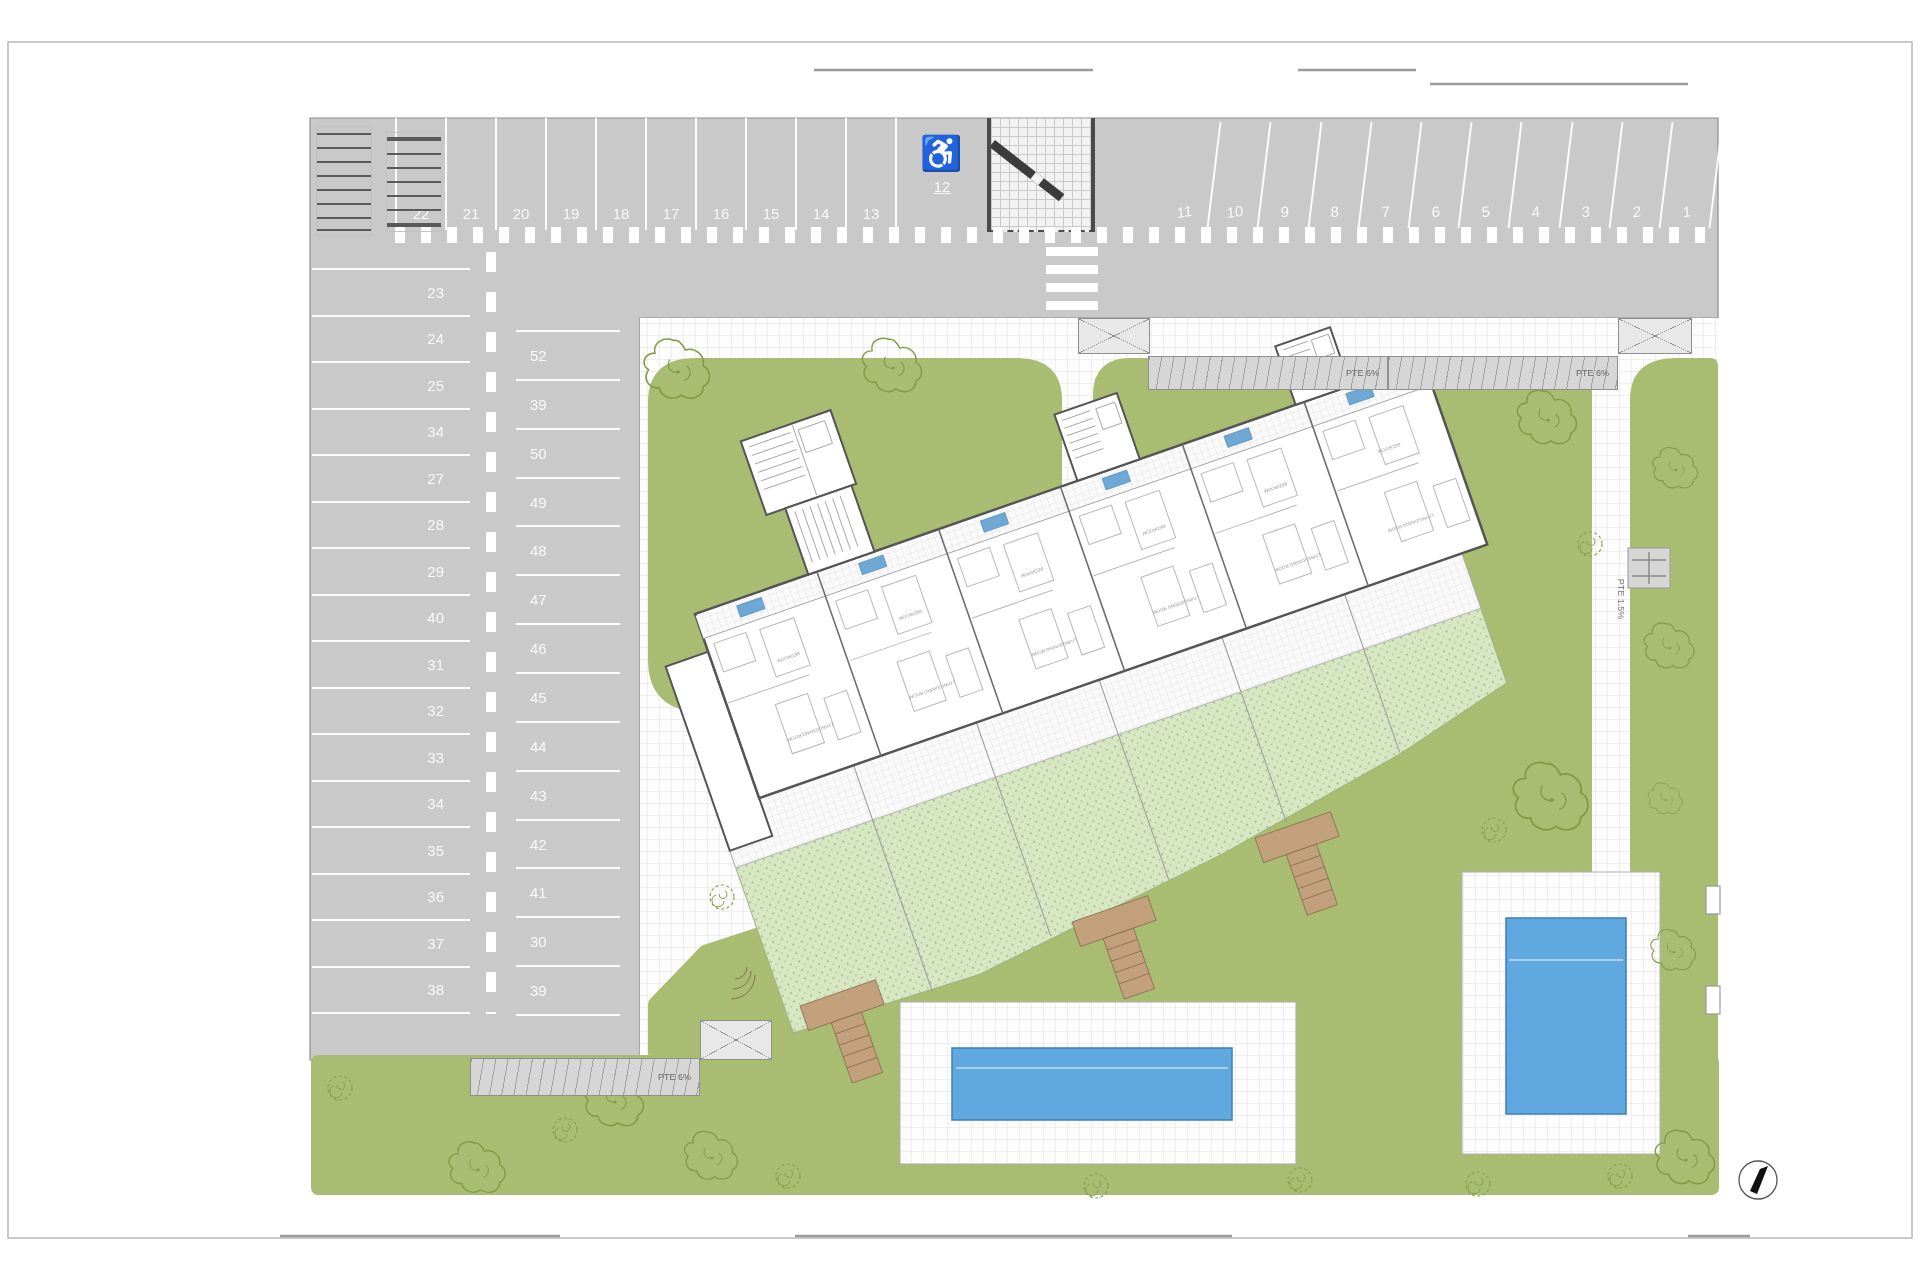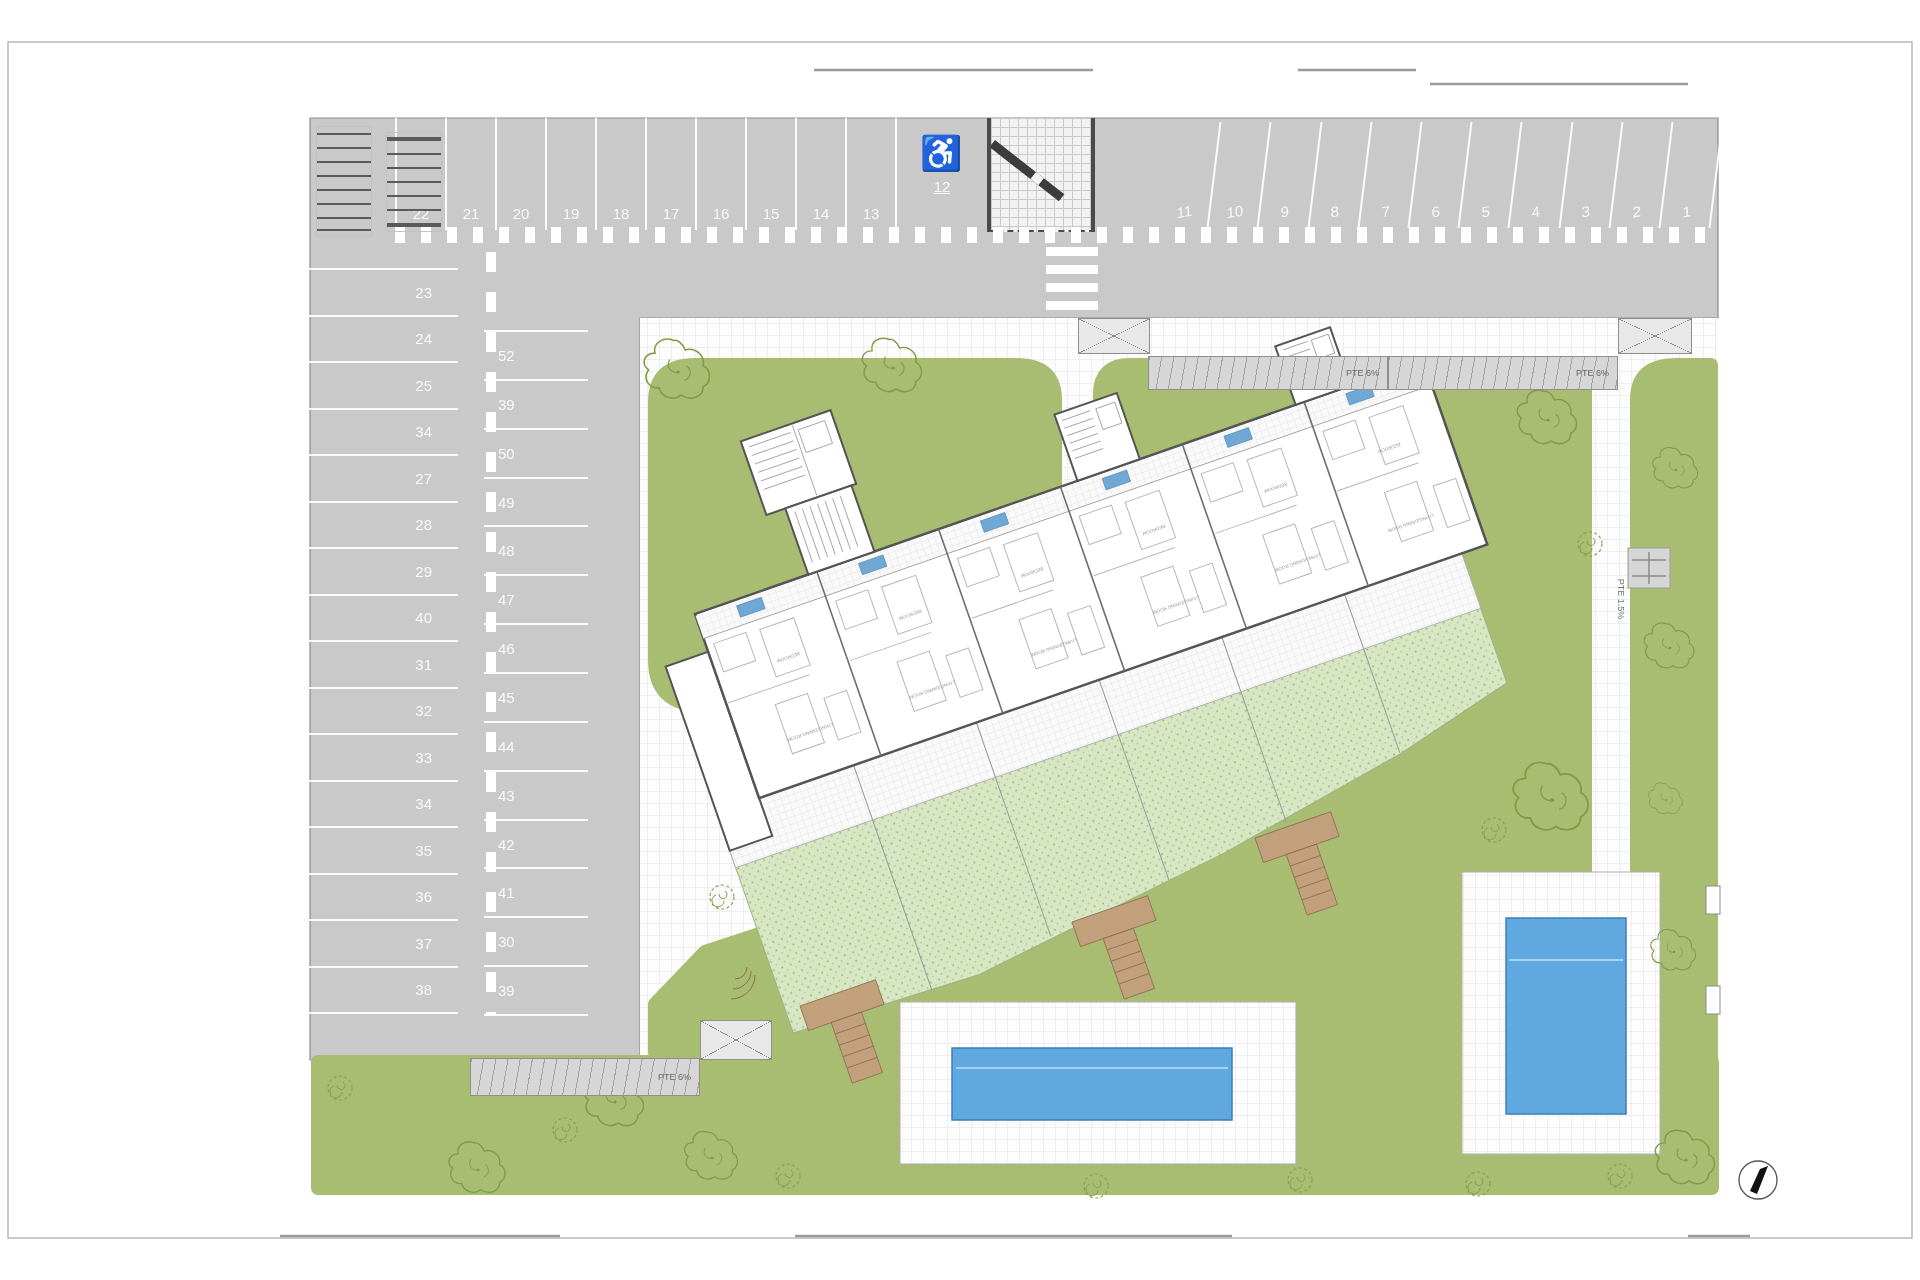--- a/index.html
+++ b/index.html
@@ -10,23 +10,23 @@
   
   .bayrow{display:flex;}
   .bayrow .bay{flex:1;border-right:2px solid rgba(255,255,255,.92);display:flex;
     align-items:flex-end;justify-content:center;padding-bottom:8px;}
   .baynum{font-size:15px;color:rgba(255,255,255,.88);}
   #row-top-left{left:395px;top:118px;width:500px;height:112px;border-left:2px solid rgba(255,255,255,.92);}
   #row-top-right{left:1165px;top:122px;width:552px;height:106px;transform:skewX(-7deg);}
   #row-top-right .baynum{transform:rotate(-9deg);}
   .baycol{display:flex;flex-direction:column;}
   .baycol .bay{flex:1;border-bottom:2px solid rgba(255,255,255,.92);display:flex;align-items:center;}
-  #col-left{left:300px;top:268px;width:158px;height:744px;border-top:2px solid rgba(255,255,255,.92);}
+  #col-left{left:312px;top:268px;width:158px;height:744px;border-top:2px solid rgba(255,255,255,.92);}
   #col-left .bay{justify-content:flex-end;padding-right:26px;}
-  #col-mid{left:484px;top:330px;width:104px;height:684px;border-top:2px solid rgba(255,255,255,.92);}
+  #col-mid{left:516px;top:330px;width:104px;height:684px;border-top:2px solid rgba(255,255,255,.92);}
   #col-mid .bay{justify-content:flex-start;padding-left:14px;}
   
   #handicap-bay{left:897px;top:118px;width:90px;height:112px;display:flex;flex-direction:column;
     align-items:center;justify-content:flex-start;}
   #handicap-bay .wc{font-size:34px;color:#fff;line-height:1;margin-top:18px;}
   #handicap-bay .baynum{margin-top:8px;text-decoration:underline;}
   
   #sidewalk-dashes{left:395px;top:227px;width:1320px;height:16px;
     background:repeating-linear-gradient(90deg,#fff 0 10px,rgba(255,255,255,0) 10px 26px);}
   #gate-crosswalk{left:1046px;top:247px;width:52px;height:70px;

